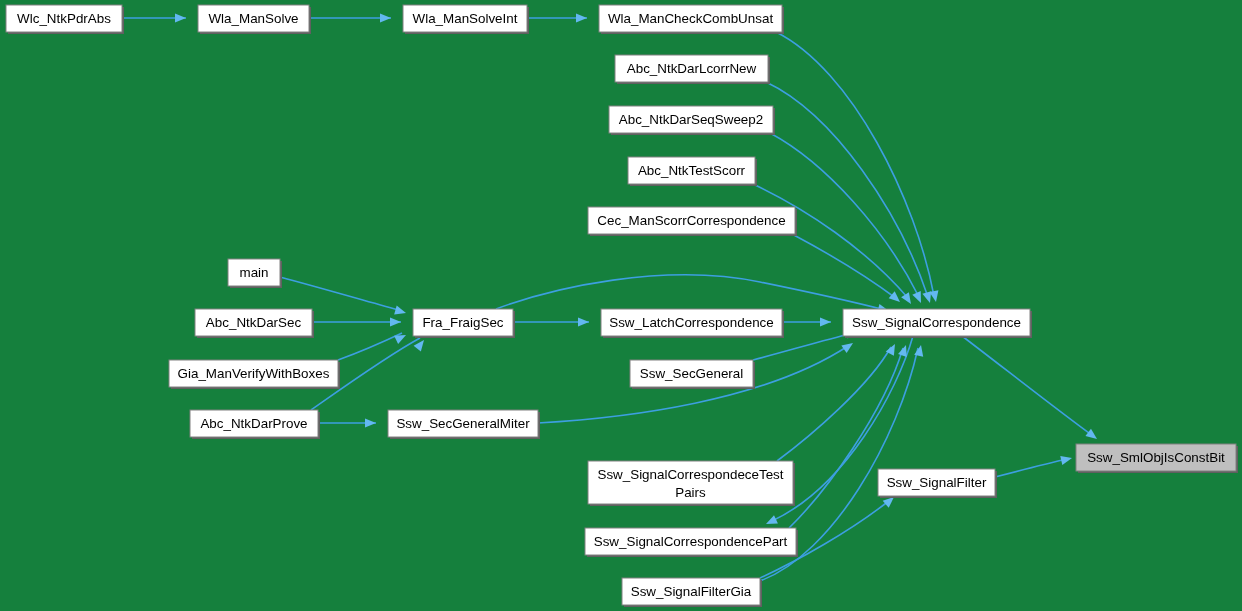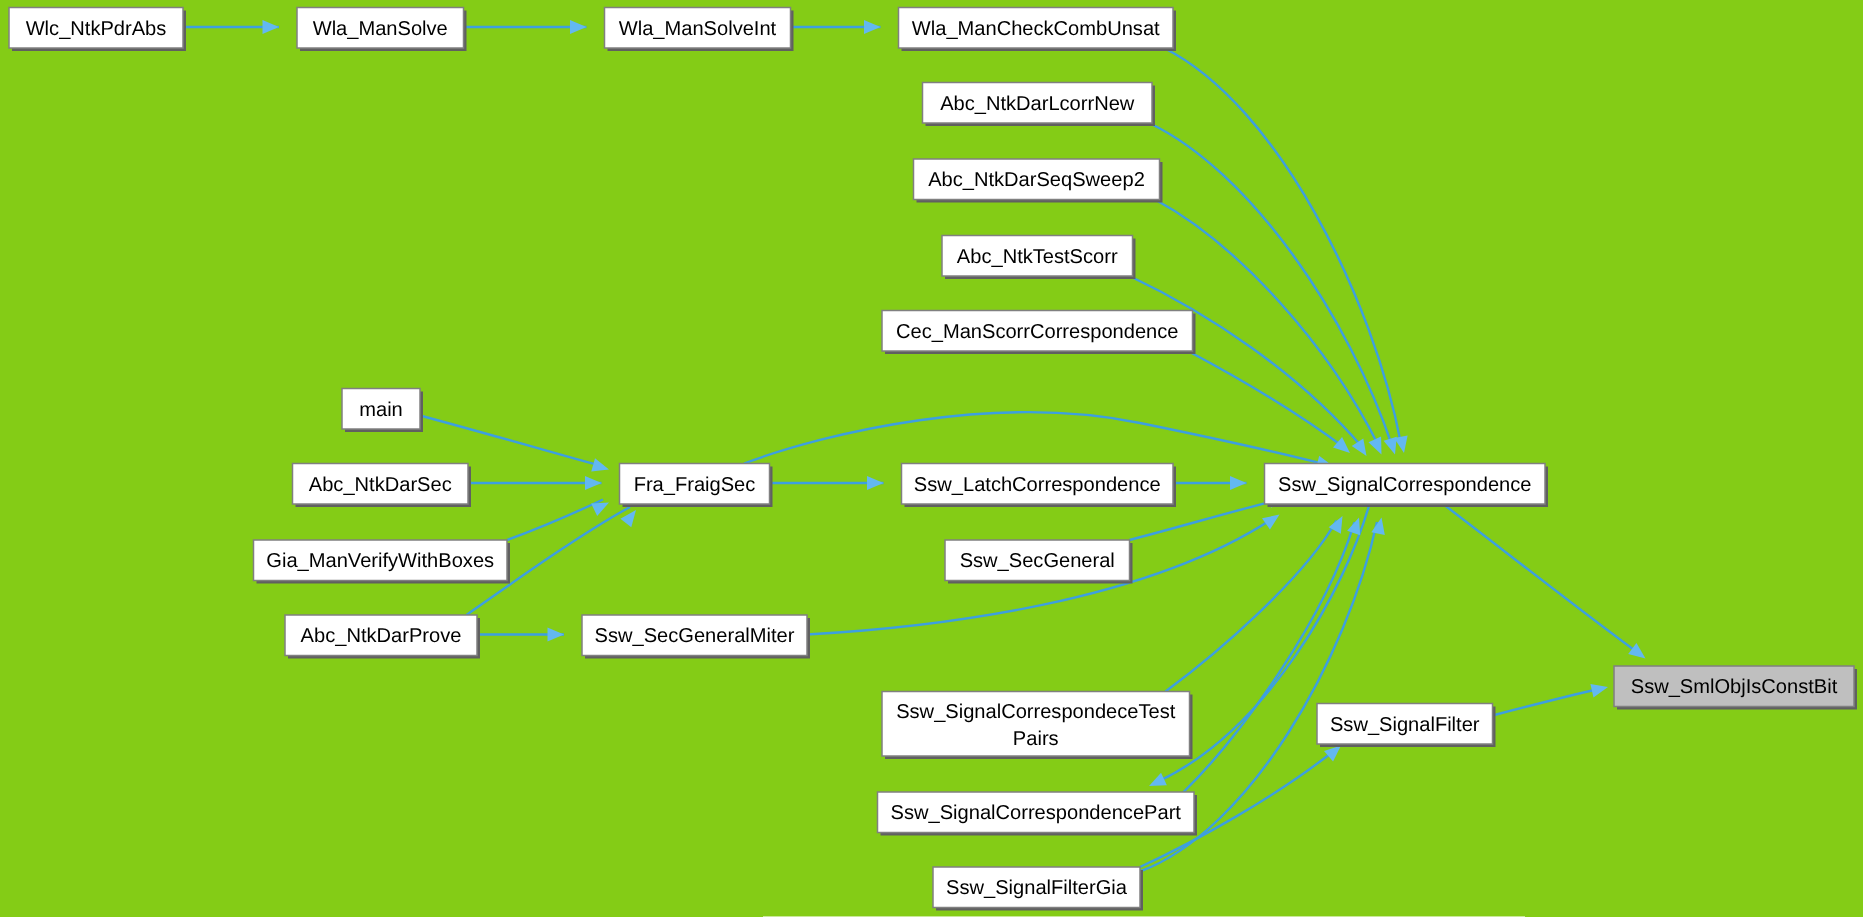--- a/index.html
+++ b/index.html
@@ -4,21 +4,21 @@
 <style>
   html, body {
     margin: 0;
     padding: 0;
     background: #ffffff;
   }
   #graph-root {
     position: relative;
     width: 1242px;
     height: 611px;
-    background: #84cc16;
+    background: #15803d;
     font-family: "Liberation Sans", sans-serif;
     overflow: hidden;
     text-align: center;
   }
   svg#callgraph {
     position: absolute;
     left: 0;
     top: 0;
     width: 1242px;
     height: 611px;

